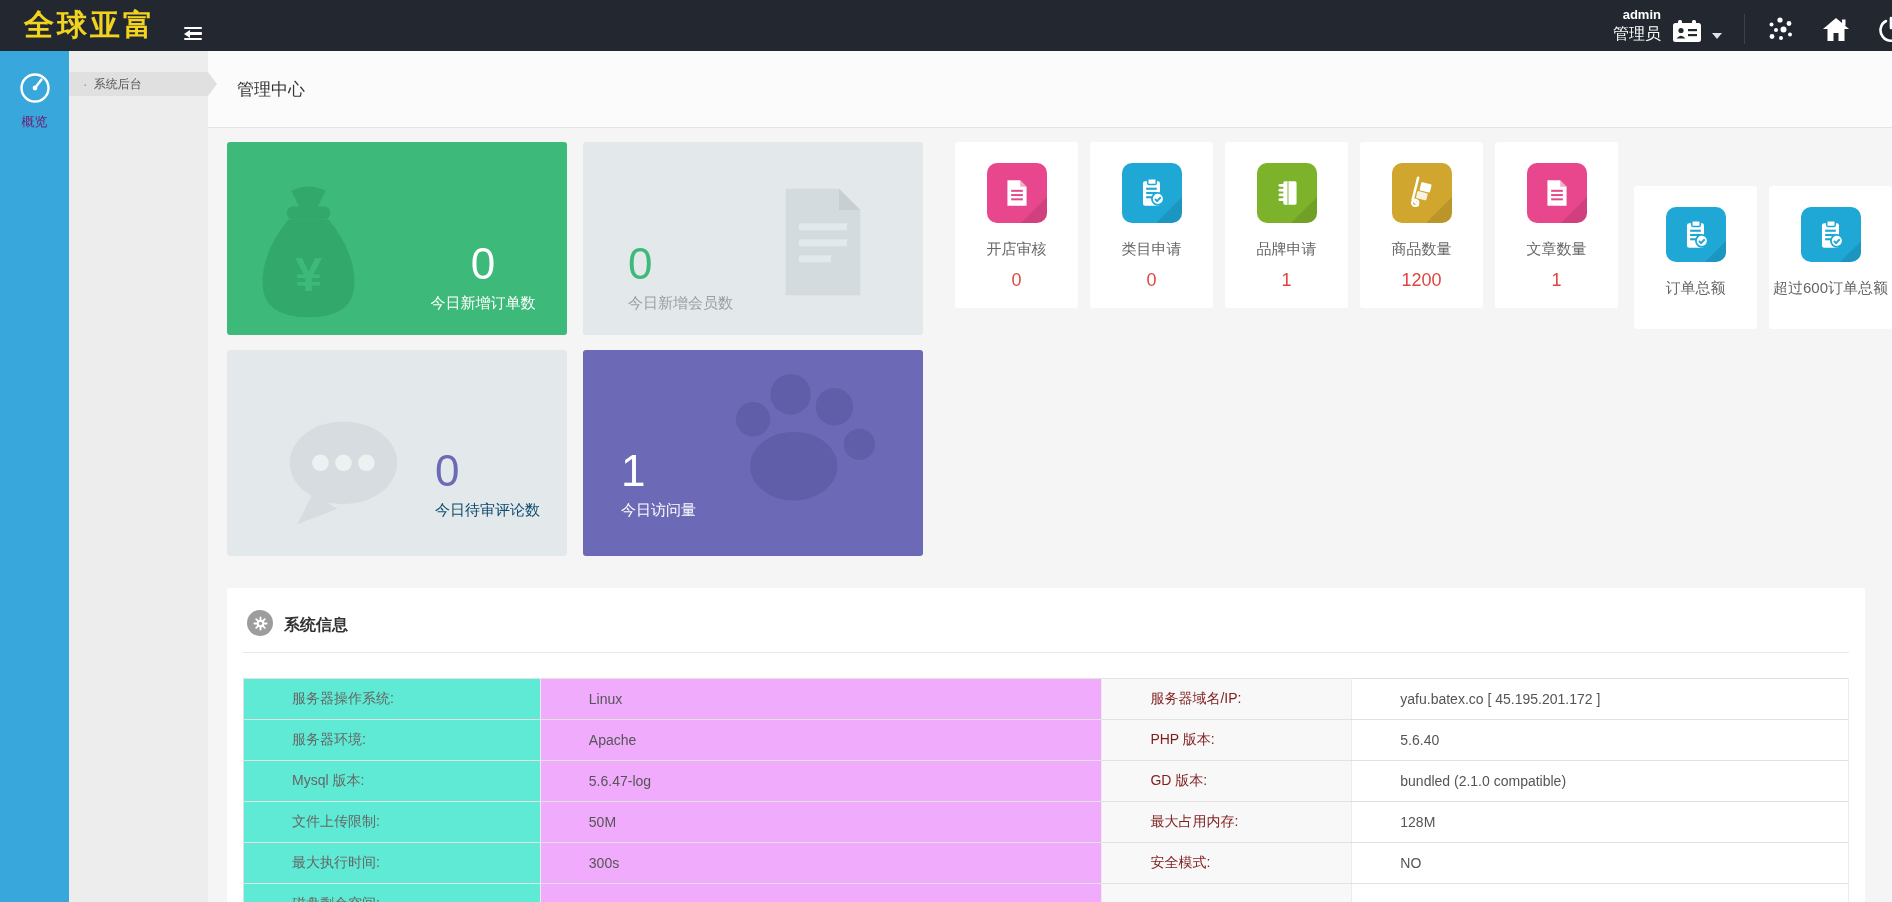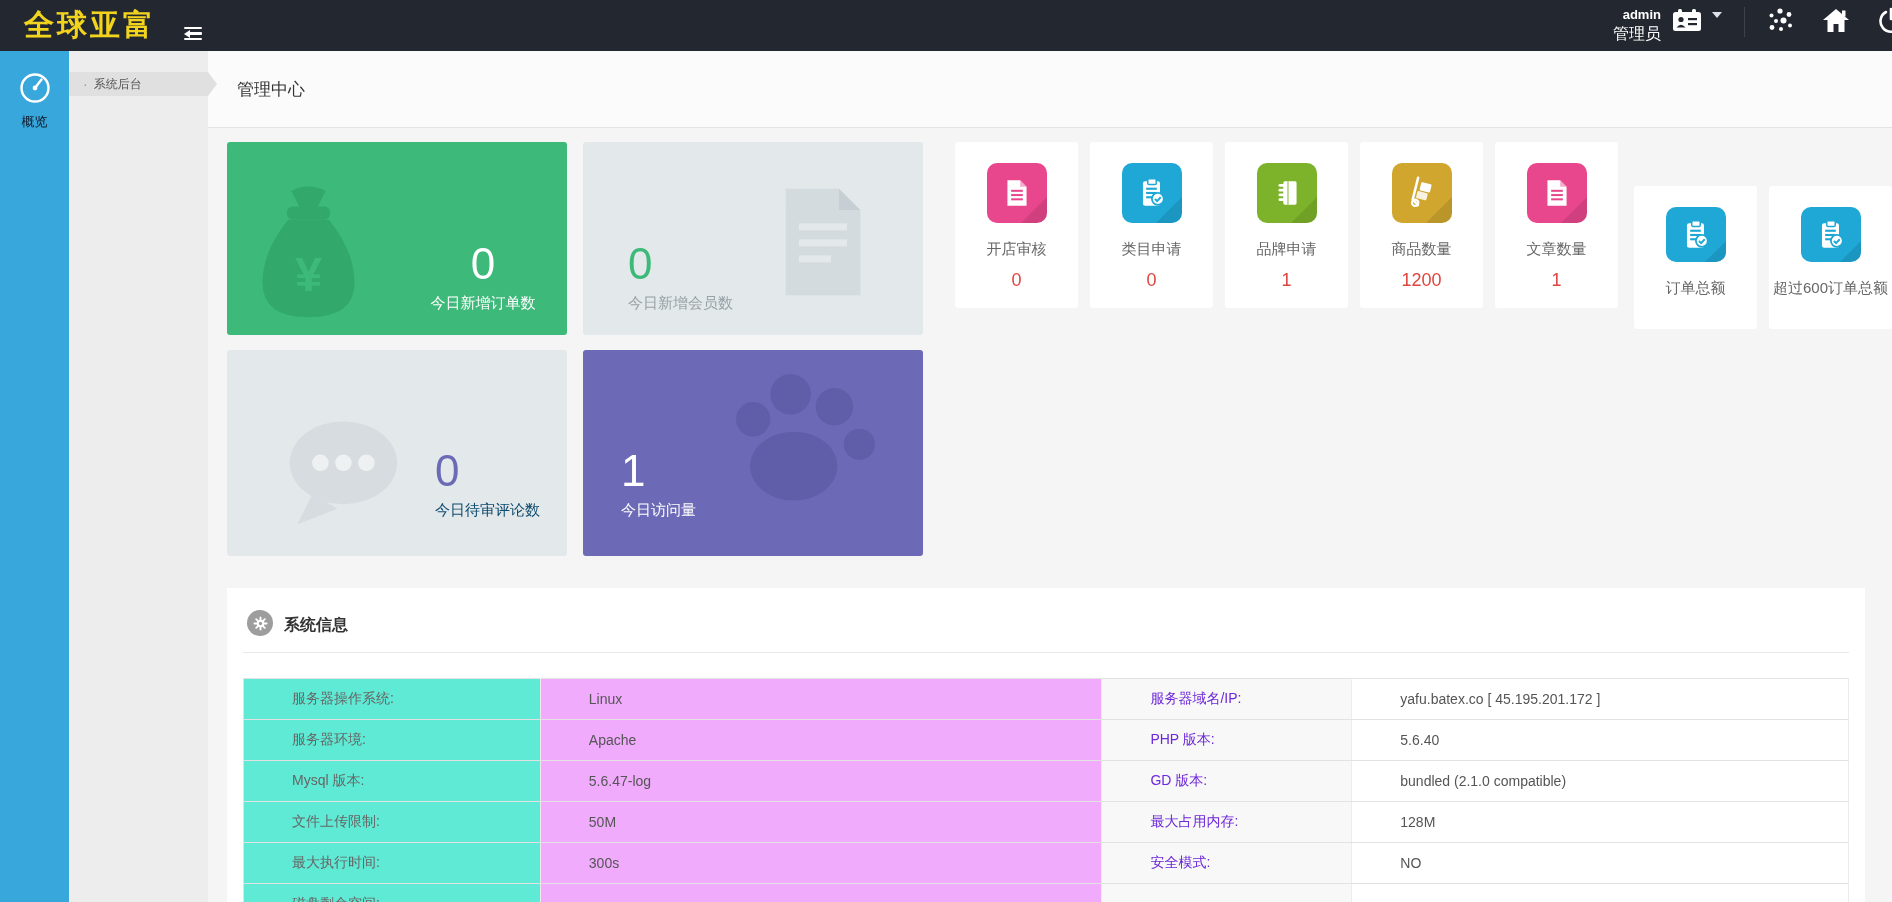--- a/index.html
+++ b/index.html
@@ -9,37 +9,37 @@
   
   .topbar { height:51px; background:#232830; display:flex; align-items:center; }
   .logo { color:#f2d41f; font-size:30px; font-weight:bold; letter-spacing:3px; margin-left:24px; white-space:nowrap; }
   .collapse-btn { margin-left:24px; margin-top:16px; width:22px; height:16px; position:relative; cursor:pointer; }
   .collapse-btn .bar { position:absolute; right:0; height:2.5px; width:14px; background:#fff; border-radius:1px; }
   .collapse-btn .bar.b1{top:1px; width:18px;} .collapse-btn .bar.b2{top:6.5px;} .collapse-btn .bar.b3{top:12px; width:18px;}
   .collapse-btn .arr { position:absolute; left:0; top:4px; width:0; height:0; border:4px solid transparent; border-right:6px solid #fff; }
   .mainnav { display:flex; margin-left:18px; height:51px; }
   .nav-item { color:#eceef0; font-size:15px; padding:0 28px; line-height:51px; cursor:pointer; position:relative; }
   .nav-item + .nav-item::before { content:""; position:absolute; left:0; top:18px; height:15px; width:1px; background:#4a505a; }
-  .tb-right { margin-left:auto; display:flex; align-items:flex-start; }
+  .tb-right { margin-left:auto; display:flex; align-items:flex-end; }
   .user-text { text-align:right; color:#fff; line-height:1.3; }
   .user-text .u1 { font-size:13px; font-weight:bold; }
   .user-text .u2 { font-size:16px; }
   .idcard { margin-left:10px; display:block; }
   .caret-down { margin-left:9px; width:0; height:0; border:5px solid transparent; border-top:6px solid #dfe2e6; margin-top:5px; }
   .tb-sep { width:1px; height:30px; background:#3c424b; margin:0 22px; }
   .tb-icon { display:flex; align-items:center; cursor:pointer; }
   .tb-icon + .tb-icon { margin-left:26px; }
   .power-wrap { margin-left:26px; margin-right:-13px; }
 
   
   .body { display:flex; height:851px; }
 
   .sidebar { width:69px; background:#38a7db; flex:none; }
   .side-item { padding-top:18px; display:flex; flex-direction:column; align-items:center; cursor:pointer; }
-  .side-item .lbl { color:#0f172a; font-size:13px; margin-top:6px; }
+  .side-item .lbl { color:#701a75; font-size:13px; margin-top:6px; }
 
   .submenu { width:139px; background:#ededed; flex:none; position:relative; }
   .submenu::before { content:""; position:absolute; left:-8px; top:42px; border:8px solid transparent; border-right:8px solid #ededed; }
   .submenu-item { position:relative; margin-top:21px; height:24px; background:#e0e0e0; display:flex; align-items:center; font-size:12px; color:#555; padding-left:14px; cursor:pointer; }
   .submenu-item::after { content:""; position:absolute; right:-9px; top:50%; transform:translateY(-50%); border:12px solid transparent; border-right:0; border-left:9px solid #e0e0e0; }
   .submenu-item .dot { color:#999; margin-right:6px; font-size:14px; }
 
   .content { flex:1; background:#f5f5f5; overflow:hidden; }
   .titlebar { height:77px; background:#fbfbfb; border-bottom:1px solid #e4e4e4; display:flex; align-items:center; padding-left:29px; }
   .page-title { font-size:17px; color:#333; }
@@ -90,21 +90,21 @@
   
   .panel { width:1638px; background:#fff; margin-top:32px; padding:22px 16px 40px 16px; }
   .panel-head { display:flex; align-items:flex-end; padding:0 0 16px 4px; border-bottom:1px solid #e8e8e8; }
   .gear-badge { width:26px; height:26px; border-radius:50%; background:#9d9d9d; display:flex; align-items:center; justify-content:center; }
   .panel-title { font-size:16px; font-weight:bold; color:#333; margin-left:11px; }
   table.sysinfo { width:100%; border-collapse:collapse; margin-top:25px; }
   table.sysinfo td { height:41px; font-size:14px; border:1px solid #e2e2e2; border-left:none; border-right:1px solid #ececec; vertical-align:middle; padding-left:48px; }
   table.sysinfo tr td:first-child { border-left:1px solid #e2e2e2; }
   td.cl { width:297px; background:#5eead4; color:#666; }
   td.cv1 { width:562px; color:#555; background:#f0abfc; }
-  td.cl2 { width:250px; background:#f8f8f8; color:#6d28d9; }
+  td.cl2 { width:250px; background:#f8f8f8; color:#7f1d1d; }
   td.cv2 { width:497px; color:#555; background:#fff; }
 </style>
 </head>
 <body>
 
 <svg width="0" height="0" style="position:absolute">
   <defs>
     <symbol id="sym-doc" viewBox="0 0 32 32">
       <path d="M7 4 h12 l6 6 v18 h-18 z" fill="#fff"></path>
       <path d="M19 4 l6 6 h-6 z" fill="currentColor" opacity="0.45"></path>

